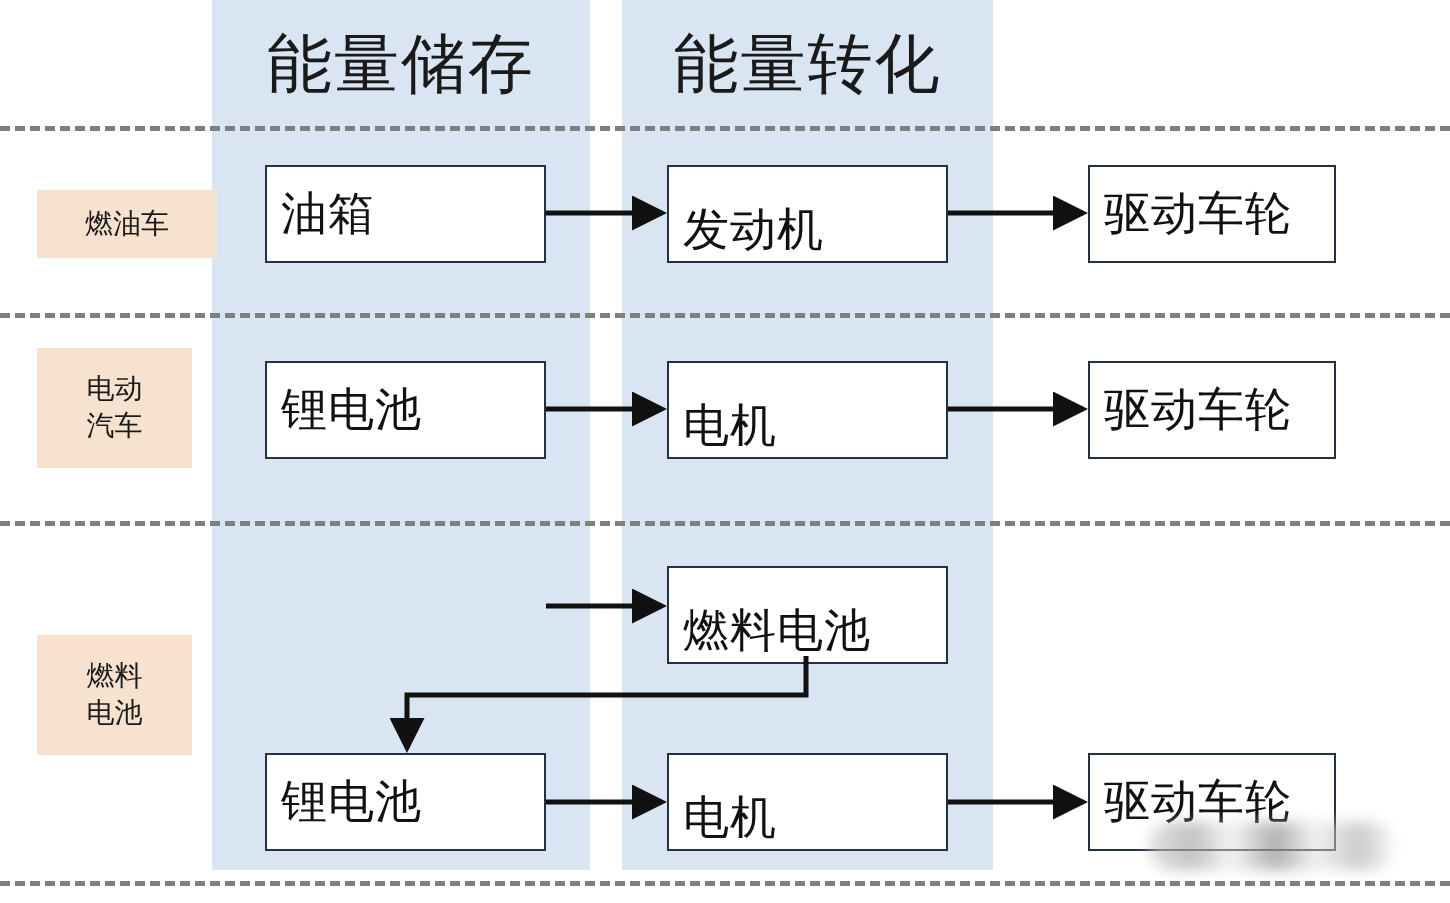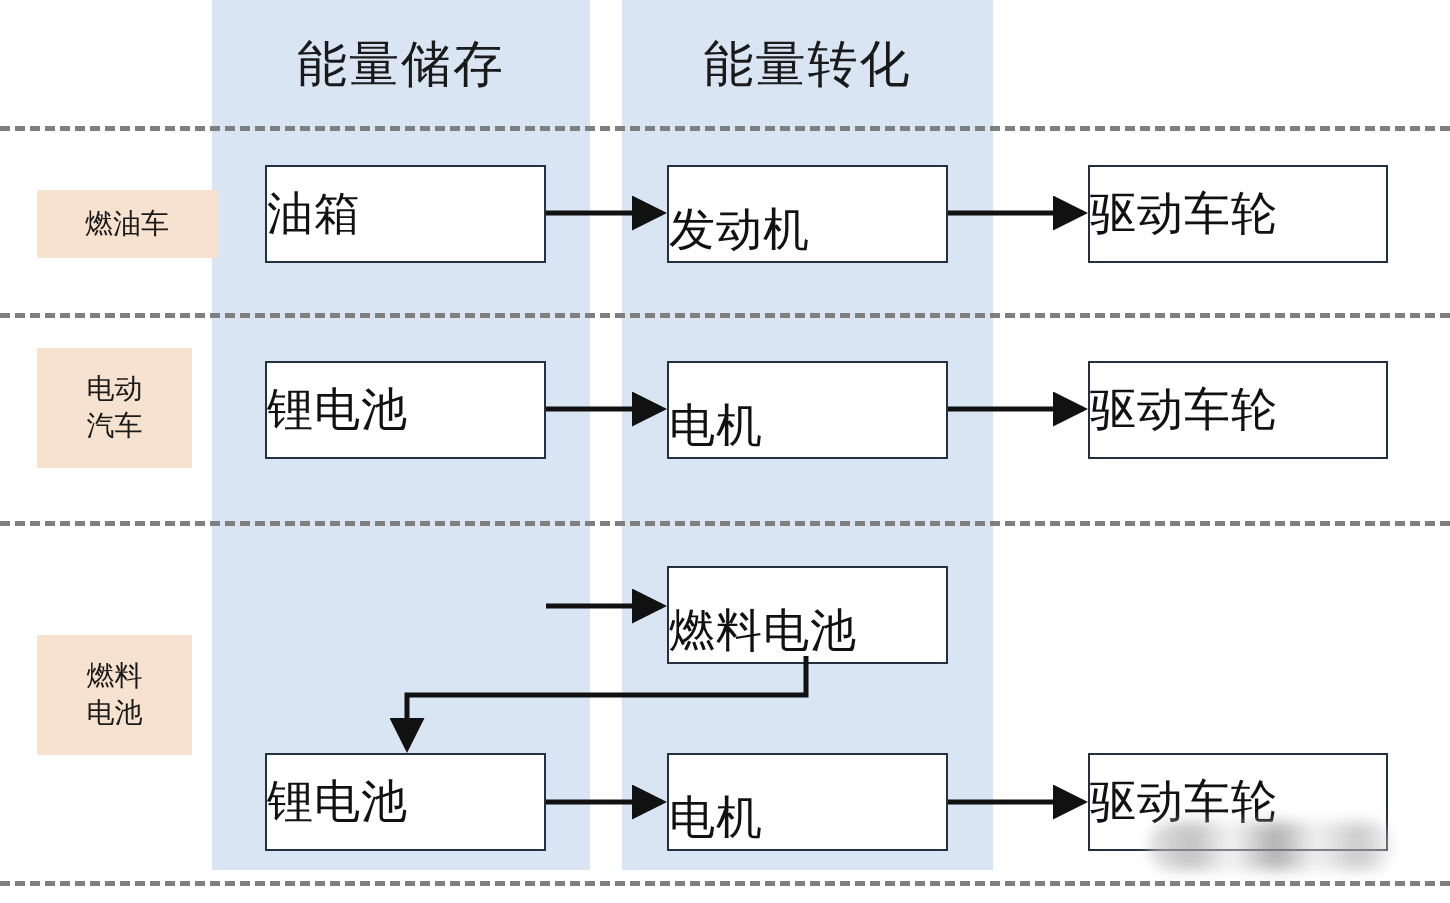--- a/index.html
+++ b/index.html
@@ -13,21 +13,21 @@
 
   
   .band{position:absolute;top:0;background:#d9e5f2;}
   #band-storage{left:212px;width:378px;height:870px;}
   #band-conversion{left:622px;width:371px;height:870px;}
 
   
   .col-header{
     position:absolute;top:24px;height:80px;
     display:flex;align-items:center;justify-content:center;
-    font-size:50px;color:#1a1a1a;letter-spacing:2px;
+    font-size:65px;color:#1a1a1a;letter-spacing:2px;
     font-family:"DejaVu Sans","Liberation Sans",sans-serif;
   }
   #header-storage{left:212px;width:378px;}
   #header-conversion{left:622px;width:371px;font-family:Liberation Serif, serif;}
 
   
   .sep{
     position:absolute;left:0;width:1450px;height:0;
     border-top:5px dashed #7f7f7f;
   }
@@ -42,28 +42,29 @@
     font-family:"DejaVu Sans","Liberation Sans",sans-serif;
   }
 
   
   .node{
     position:absolute;
     background:#ffffff;
     border:2.5px solid #243142;
     display:flex;align-items:center;
     box-sizing:border-box;
+    padding-left:14px;
     font-size:46px;color:#111111;
     letter-spacing:1px;
     font-family:"DejaVu Sans","Liberation Sans",sans-serif;
     white-space:nowrap;
   }
   .node.col-storage{left:265px;width:281px;}
   .node.col-conversion{left:667px;width:281px;align-items:flex-end;}
-  .node.col-wheels{left:1088px;width:300px;}
+  .node.col-wheels{left:1088px;width:248px;}
   .node.h-tall{height:98px;}
 
   
   #arrows{position:absolute;left:0;top:0;width:1450px;height:903px;
           pointer-events:none;}
 
   
   #watermark{
     position:absolute;left:1148px;top:822px;
     width:246px;height:48px;border-radius:24px;

